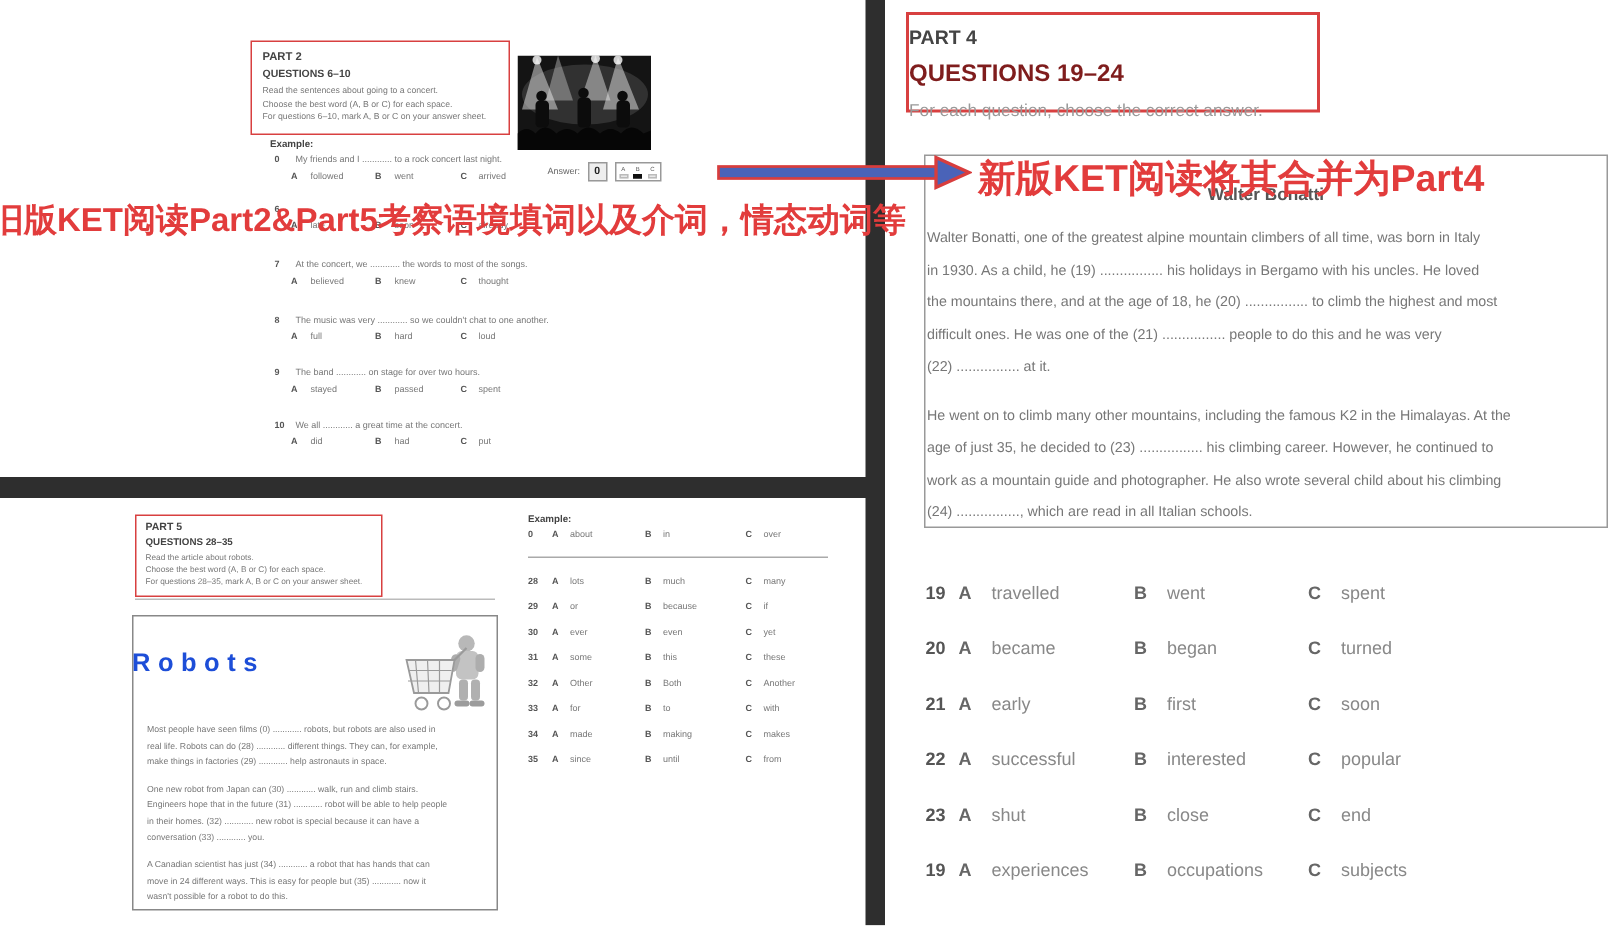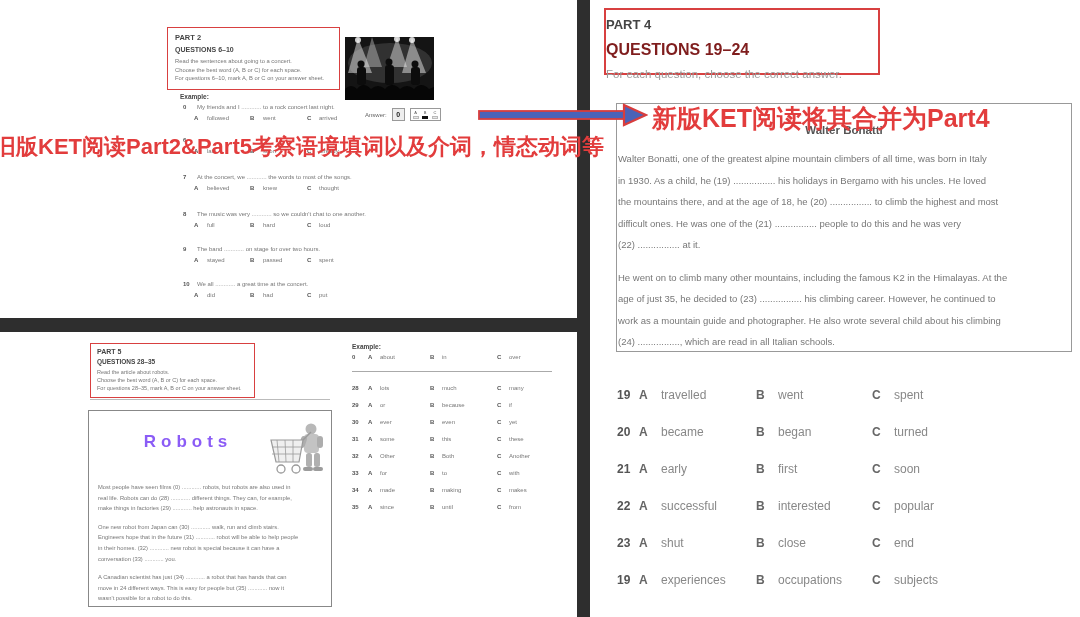--- a/index.html
+++ b/index.html
@@ -34,22 +34,22 @@
   .abccell .ltr{font-size:4px;line-height:4px;color:#555;}
   .mk{width:6px;height:3px;background:#e8e8e8;border:0.5px solid #bbb;box-sizing:border-box;}
   .mk.sel{background:#111;border-color:#111;}
   
   .p5-head{left:90px;top:343px;width:165px;height:55px;padding:4px 6px;}
   .p5-head .t1{font-size:7px;font-weight:bold;color:#444;margin-bottom:3px;}
   .p5-head .t2{font-size:6.5px;font-weight:bold;color:#444;margin-bottom:3px;}
   .p5-head .ins{font-size:5.5px;line-height:8px;color:#777;white-space:nowrap;}
   .p5-rule{left:90px;top:399px;width:240px;height:1px;background:#bbb;}
   .robots-box{left:88px;top:410px;width:244px;height:197px;border:1px solid #888;box-sizing:border-box;overflow:hidden;}
-  .robots-title{left:88px;top:432px;width:200px;text-align:center;font-size:17px;font-weight:bold;
-                letter-spacing:5px;color:#8b5cf6;}
+  .robots-title{left:88px;top:432px;width:200px;font-size:17px;font-weight:bold;
+                letter-spacing:5px;color:#1d4ed8;}
   .robots-text{left:98px;top:482px;width:226px;font-size:5.8px;line-height:10.6px;color:#777;}
   .robots-text .para{margin-bottom:8px;}
   .robots-text .ln{white-space:nowrap;}
   .p5opts{left:352px;top:343px;width:210px;font-size:6px;color:#777;}
   .p5opts .exl{font-size:6.5px;font-weight:bold;color:#444;margin-bottom:4px;}
   .orow{display:grid;grid-template-columns:16px 12px 50px 12px 55px 12px auto;margin-bottom:11px;}
   .orow .n{font-weight:bold;color:#555;}
   .p5opts hr{border:none;border-top:1px solid #aaa;width:200px;margin:6px 0 13px 0;}
   
   .p4-head{left:604px;top:8px;width:276px;height:67px;padding:7px 0;}

